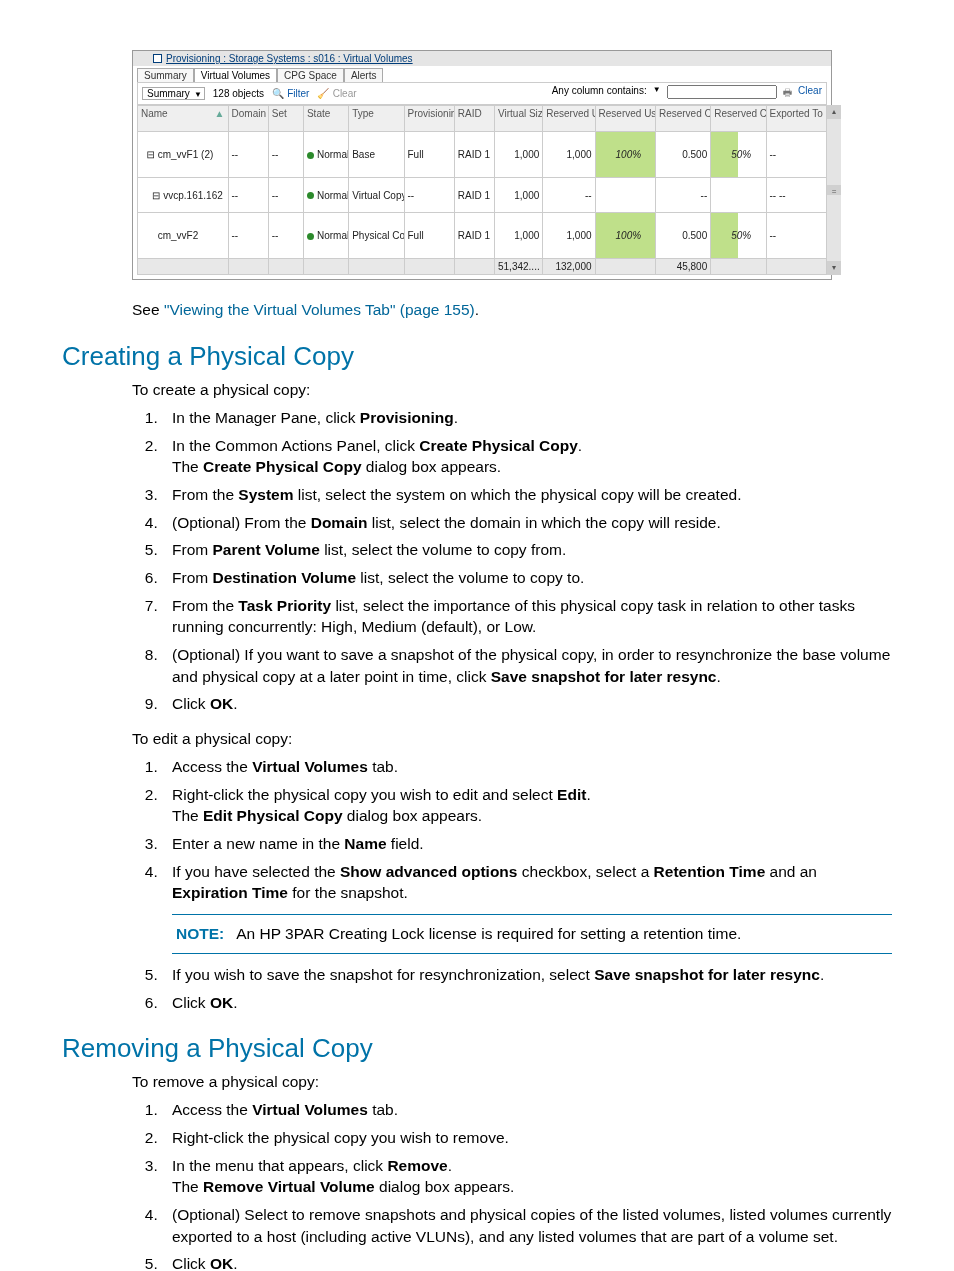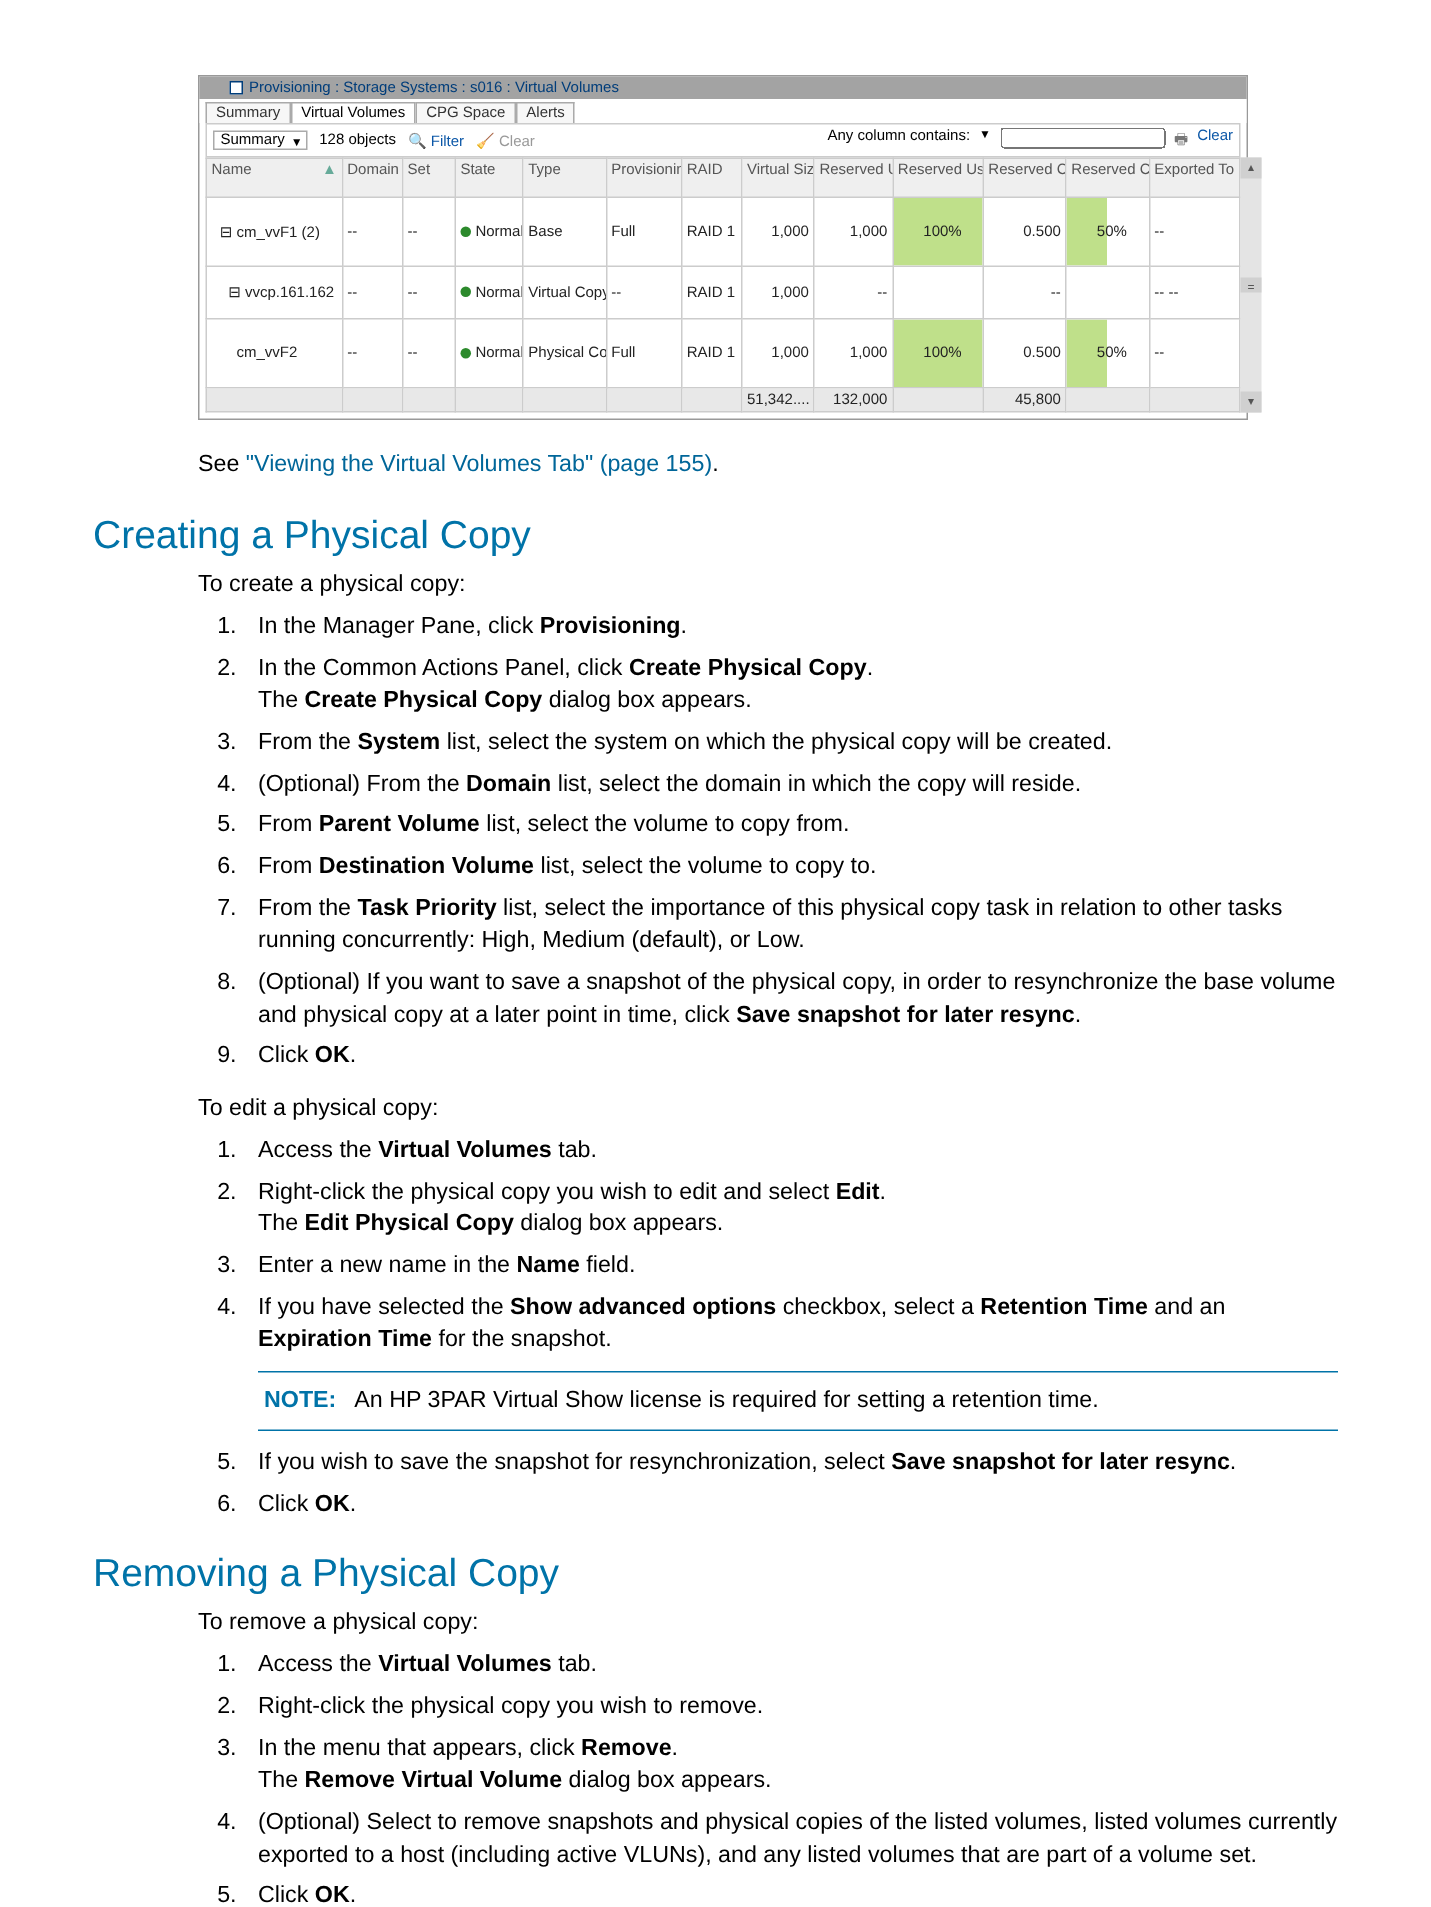--- a/index.html
+++ b/index.html
@@ -17,27 +17,28 @@
     min-height: 1271px;
   }
   .screenshot {
     margin: 0 0 20px 70px;
     border: 1px solid #999;
     font-size: 10px;
     width: 700px;
     background: #fff;
   }
   .ss-topbar {
-    background: #a3a3a3;
+    background: #e5e5e5;
     padding: 2px 20px;
     color: #003d7a;
     font-size: 10px;
     display: flex;
     align-items: center;
     gap: 4px;
+    text-decoration: underline;
   }
   .ss-topbar .icon-square { display:inline-block; width:9px; height:9px; border:1px solid #003d7a; background:#fff; }
   .ss-tabs {
     display: flex;
     gap: 0;
     padding: 2px 4px 0 4px;
     background: #fff;
     font-size: 10px;
   }
   .ss-tab {
@@ -83,21 +84,21 @@
   }
   .ss-table th {
     background: #efefef;
     color: #555;
     font-weight: normal;
     height: 26px;
     vertical-align: top;
   }
   .ss-table .num { text-align: right; }
   .state-dot { display:inline-block; width:7px; height:7px; background:#2c8a2c; border-radius:50%; margin-right:3px; vertical-align:middle;}
-  .bar-cell { position: relative; padding:17px !important; height:14px;}
+  .bar-cell { position: relative; padding:17px !important; height:14px;font-style:italic;}
   .bar-fill { position:absolute; left:0; top:0; bottom:0; background:#bfe08a; }
   .bar-text { position:relative; padding:0 3px; text-align: right;}
   .ss-footer-row td { background:#e8e8e8; }
   .ss-scroll { position:absolute; right:-14px; top:0; bottom:0; width:14px; background:#e4e4e4; display:flex; flex-direction:column; justify-content:space-between; }
   .ss-scroll .arrow { width:14px; height:14px; background:#d0d0d0; text-align:center; font-size:8px; line-height:14px; color:#555; }
 
   .body-text {
     font-size: 15.5px;
     line-height: 1.35;
     color: #000;
@@ -304,21 +305,21 @@
       <li>From the <b>Task Priority</b> list, select the importance of this physical copy task in relation to other tasks running concurrently: High, Medium (default), or Low.</li>
       <li>(Optional) If you want to save a snapshot of the physical copy, in order to resynchronize the base volume and physical copy at a later point in time, click <b>Save snapshot for later resync</b>.</li>
       <li>Click <b>OK</b>.</li>
     </ol>
 
   <div class="intro body-text">To edit a physical copy:</div>
   <ol class="steps body-text" id="steps-edit">
       <li>Access the <b>Virtual Volumes</b> tab.</li>
       <li>Right-click the physical copy you wish to edit and select <b>Edit</b>.<br>The <b>Edit Physical Copy</b> dialog box appears.</li>
       <li>Enter a new name in the <b>Name</b> field.</li>
-      <li>If you have selected the <b>Show advanced options</b> checkbox, select a <b>Retention Time</b> and an <b>Expiration Time</b> for the snapshot.<div class="note-block"><span class="note-label">NOTE:</span><span>An HP 3PAR Virtual Show license is required for setting a retention time.</span></div></li>
+      <li>If you have selected the <b>Show advanced options</b> checkbox, select a <b>Retention Time</b> and an <b>Expiration Time</b> for the snapshot.<div class="note-block"><span class="note-label">NOTE:</span><span>An HP 3PAR Creating Lock license is required for setting a retention time.</span></div></li>
       <li>If you wish to save the snapshot for resynchronization, select <b>Save snapshot for later resync</b>.</li>
       <li>Click <b>OK</b>.</li>
     </ol>
 
   <h2 class="section">Removing a Physical Copy</h2>
   <div class="intro body-text">To remove a physical copy:</div>
   <ol class="steps body-text" id="steps-remove">
       <li>Access the <b>Virtual Volumes</b> tab.</li>
       <li>Right-click the physical copy you wish to remove.</li>
       <li>In the menu that appears, click <b>Remove</b>.<br>The <b>Remove Virtual Volume</b> dialog box appears.</li>

